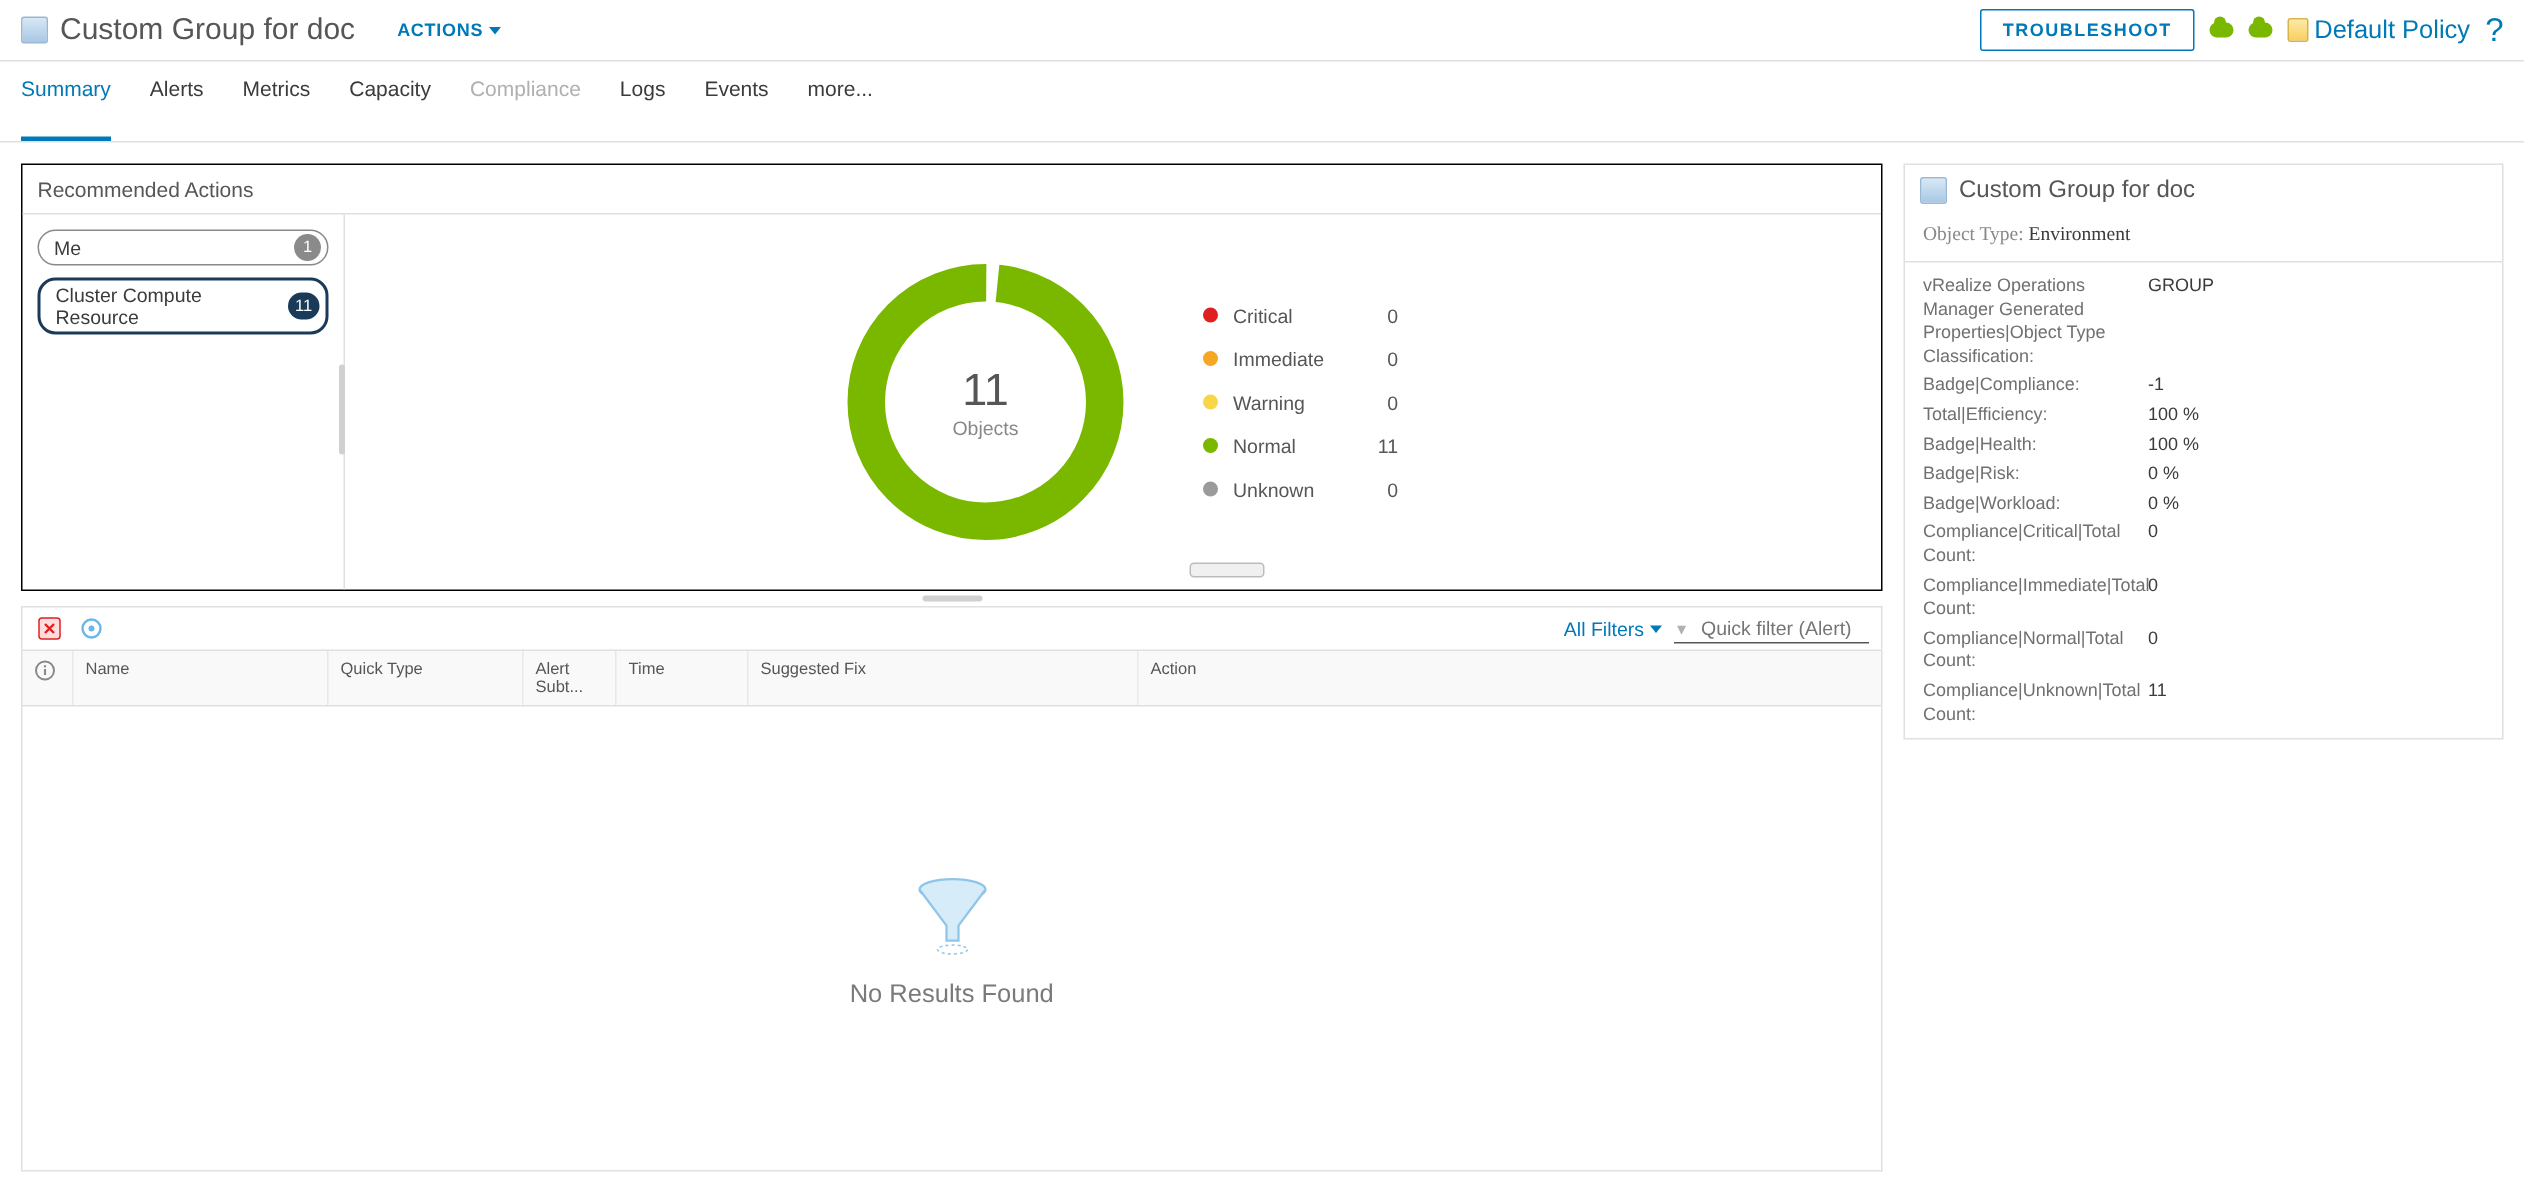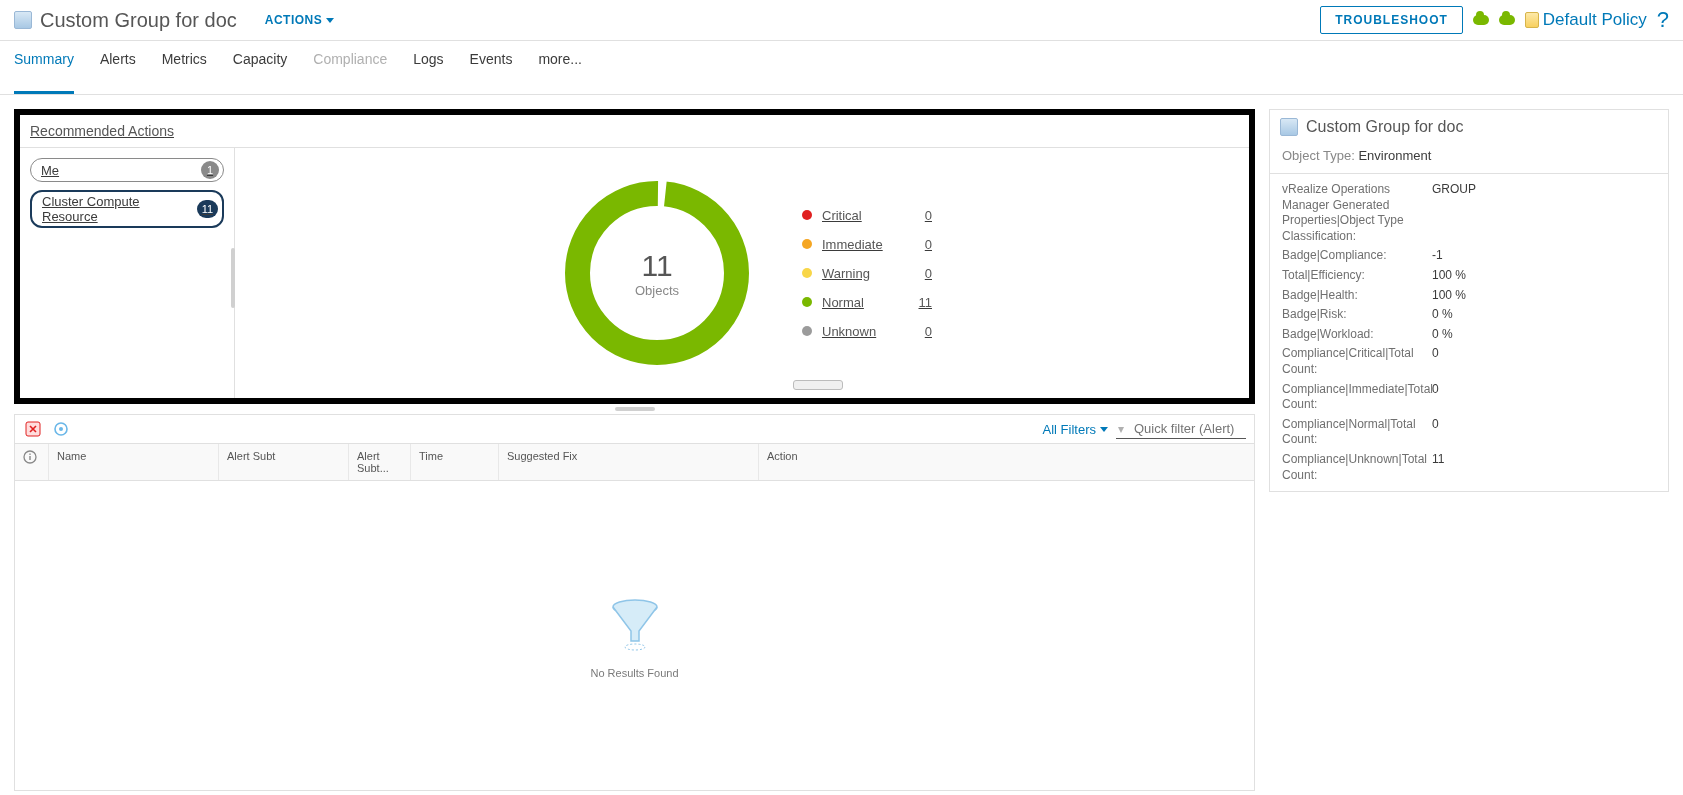--- a/index.html
+++ b/index.html
@@ -13,21 +13,21 @@
   .troubleshoot-btn { border: 1px solid #0079b8; color: #0079b8; background: #fff; padding: 6px 14px; font-size: 12px; font-weight: 600; letter-spacing: 1px; cursor: pointer; border-radius: 2px;}
   .policy-link { color: #0079b8; display: flex; align-items: center; gap: 4px; font-size: 17px; }
   .policy-icon { width: 14px; height: 16px; background: linear-gradient(#fde9a8,#f8d05f); border: 1px solid #d7b44a; border-radius: 2px; }
   .help-q { color: #0079b8; font-size: 22px; font-weight: 400; cursor: pointer; }
   .tabs { display: flex; gap: 26px; padding: 0 14px; border-bottom: 1px solid #e0e0e0; align-items: flex-end; }
   .tab { padding: 10px 0 24px 0; font-size: 14px; color: #3b3b3b; cursor: pointer; border-bottom: 3px solid transparent; }
   .tab.active { color: #0079b8; border-bottom-color: #0079b8; }
   .tab.disabled { color: #b0b0b0; }
   .body-row { display: flex; padding: 14px; gap: 14px; align-items: flex-start; }
   .main-col { flex: 1; display: flex; flex-direction: column; gap: 0; }
-  .panel { border: 6px solid #000000; background: #fff; text-decoration: underline; }
+  .panel { border: 1px solid #000000; background: #fff; }
   .panel-header { padding: 8px 10px; font-size: 14px; color: #565656; border-bottom: 1px solid #e0e0e0; }
   .rec-body { display: flex; }
   .rec-left { width: 215px; border-right: 1px solid #e0e0e0; padding: 10px; display: flex; flex-direction: column; gap: 8px; position: relative;}
   .rec-left::after { content:""; position:absolute; right:-1px; top:40%; width:4px; height:60px; background:#d0d0d0; border-radius:2px;}
   .pill { display: flex; align-items: center; justify-content: space-between; border: 1px solid #8a8a8a; border-radius: 12px; padding: 2px 4px 2px 10px; font-size: 13px; cursor: pointer;}
   .pill.active { border: 2px solid #1a3a5a; }
   .pill-badge { background: #8a8a8a; color:#fff; border-radius: 10px; min-width: 18px; height: 18px; display: inline-flex; align-items: center; justify-content: center; font-size: 11px; padding: 0 5px;}
   .pill.active .pill-badge { background: #1a3a5a; }
   .rec-right { flex: 1; display: flex; align-items: center; justify-content: center; gap: 40px; padding: 20px 10px; position: relative;}
   .donut-wrap { position: relative; width: 210px; height: 210px; }
@@ -46,25 +46,25 @@
   .filter-bar .spacer { flex: 1; }
   .all-filters { color: #0079b8; font-size: 13px; display: flex; align-items: center; gap: 4px; cursor:pointer;}
   .quick-filter { color: #b0b0b0; font-size: 13px; border: none; border-bottom: 1px solid #565656; padding: 2px 4px 2px 18px; width: 130px; outline:none; background: transparent;}
   .qf-wrap { position: relative; }
   .qf-wrap .funnel-mini { position:absolute; left:2px; top:3px; color:#b0b0b0; font-size:12px;}
   .icon-btn { width: 20px; height: 20px; display:inline-flex; align-items:center; justify-content:center; cursor:pointer; font-size:14px;}
   .table-head { display: flex; border: 1px solid #e0e0e0; background: #f9f9f9; }
   .th { padding: 6px 8px; font-size: 11px; color: #565656; border-right: 1px solid #e8e8e8; }
   .th:last-child { border-right: none; }
   .table-body { border: 1px solid #e0e0e0; border-top: none; height: 310px; display: flex; flex-direction: column; align-items: center; justify-content: center; gap: 14px; }
-  .no-results { color: #7a7a7a; font-size: 11px; }
+  .no-results { color: #7a7a7a; font-size: 17px; }
   .side-col { width: 400px; border: 1px solid #e0e0e0; }
   .side-header { display: flex; align-items: center; gap: 8px; padding: 8px 10px; }
   .side-title { font-size: 16px; color: #565656; }
-  .obj-type-row { padding: 4px 12px 10px 12px; font-size: 13px; color: #888; border-bottom: 1px solid #e0e0e0;}
+  .obj-type-row { padding: 4px 12px 10px 12px; font-size: 13px; color: #888; border-bottom: 1px solid #e0e0e0; font-family: Liberation Serif, serif;}
   .obj-type-val { color: #3b3b3b; }
   .props { padding: 8px 12px; display: flex; flex-direction: column; gap: 4px; }
   .prop-row { display: flex; align-items: flex-start; font-size: 12px; color: #707070;}
   .prop-label { width: 150px; padding-right: 6px; line-height:1.3;}
   .prop-value { color: #3b3b3b; font-weight: 500;}
   svg { display:block; }
   .chevron-down { width:0; height:0; border-left:4px solid transparent; border-right:4px solid transparent; border-top:5px solid currentColor; display:inline-block;}
   .cloud-ico { width:16px; height:10px; background:#7ab800; border-radius:6px; position:relative;}
   .cloud-ico::before{content:"";position:absolute;top:-4px;left:3px;width:8px;height:8px;background:#7ab800;border-radius:50%;}
 </style>
@@ -190,21 +190,21 @@
 
     <div class="table-head" id="thead">
         <div class="th" style="width: 34px;">
           <svg width="14" height="14" viewBox="0 0 14 14">
             <circle cx="7" cy="7" r="6" fill="none" stroke="#888" stroke-width="1.3"></circle>
             <rect x="6.3" y="6" width="1.4" height="4" fill="#888"></rect>
             <rect x="6.3" y="3.5" width="1.4" height="1.4" fill="#888"></rect>
           </svg>
         </div>
         <div class="th" style="width: 170px;">Name</div>
-        <div class="th" style="width: 130px;">Alert Subt</div>
+        <div class="th" style="width: 130px;">Quick Type</div>
         <div class="th" style="width: 62px;">Alert Subt...</div>
         <div class="th" style="width: 88px;">Time</div>
         <div class="th" style="width: 260px;">Suggested Fix</div>
         <div class="th" style="width: auto; flex: 1 1 0%;">Action</div>
       </div>
     <div class="table-body">
       <svg width="60" height="60" viewBox="0 0 60 60">
         <ellipse cx="30" cy="14" rx="22" ry="7" fill="#d6ecf8" stroke="#8fc5e8" stroke-width="1.5"></ellipse>
         <path d="M8 14 L26 38 L26 48 L34 48 L34 38 L52 14" fill="#d6ecf8" stroke="#8fc5e8" stroke-width="1.5"></path>
         <ellipse cx="30" cy="54" rx="10" ry="3" fill="none" stroke="#8fc5e8" stroke-width="1" stroke-dasharray="2 2"></ellipse>

